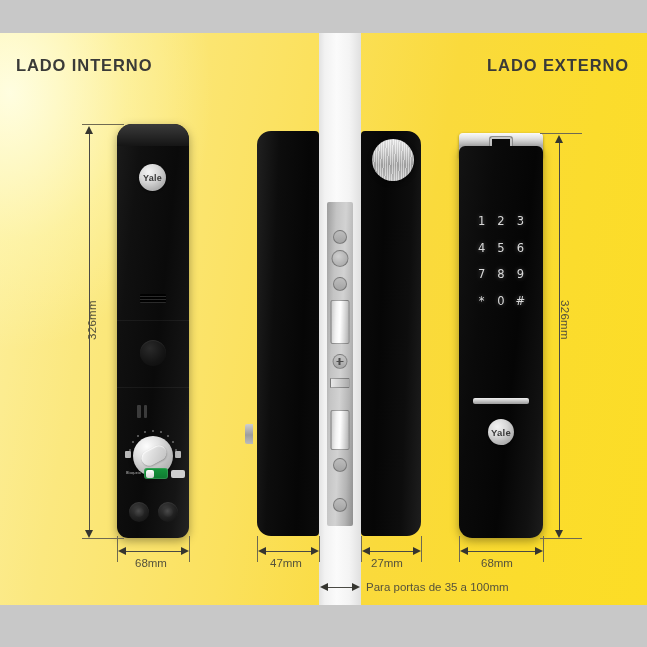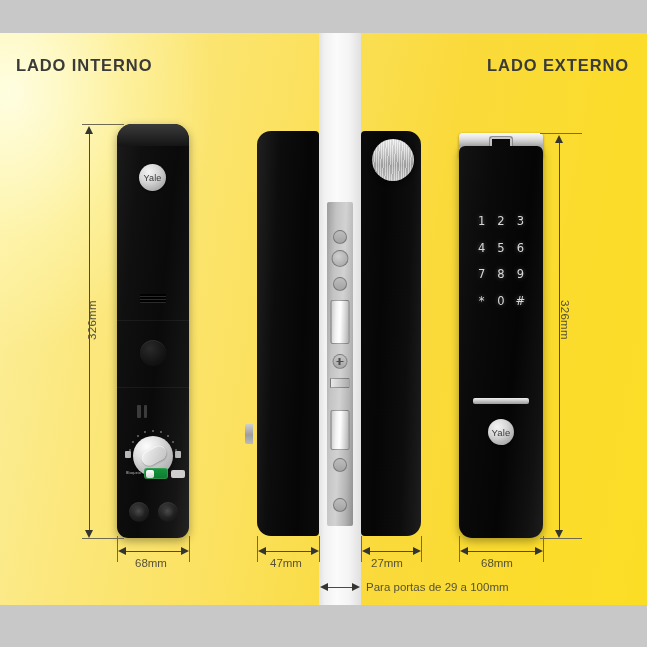--- a/index.html
+++ b/index.html
@@ -68,20 +68,21 @@
   }
   .unit-in .panel-seam{
     position:absolute;left:0;width:100%;height:1px;background:rgba(255,255,255,.055);
   }
   .badge-yale{
     position:absolute;border-radius:50%;
     background:radial-gradient(circle at 36% 30%,#f4f4f4 0%,#d8d8d8 38%,#b2b2b2 70%,#9a9a9a 100%);
     display:flex;align-items:center;justify-content:center;
     color:#3a3a3a;font-size:9px;letter-spacing:.2px;
     box-shadow:0 1px 2px rgba(0,0,0,.5);
+    font-weight:bold;
   }
   .vent{
     position:absolute;width:26px;height:9px;
     background:repeating-linear-gradient(180deg,#000 0 2px,#2e2e2e 2px 3px);
     border-radius:1px;opacity:.9;
   }
   .round-btn{
     position:absolute;width:26px;height:26px;border-radius:50%;
     background:radial-gradient(circle at 38% 32%,#2a2a2a 0%,#141414 60%,#0b0b0b 100%);
     box-shadow:inset 0 1px 1px rgba(255,255,255,.07);
@@ -339,21 +340,21 @@
     <div class="dim-line-h" style="left:364px;top:551px;width:55px;"></div>
     <div class="arrow left" style="left:362px;top:547px;"></div>
     <div class="arrow right" style="left:413px;top:547px;"></div>
     <div class="dim-text" style="left:371px;top:557px;">27mm</div>
   </div>
 
   <div>
     <div class="dim-line-h" style="left:322px;top:587px;width:36px;"></div>
     <div class="arrow left" style="left:320px;top:583px;"></div>
     <div class="arrow right" style="left:352px;top:583px;"></div>
-    <div class="dim-text" style="left:366px;top:581px;">Para portas de 29 a 100mm</div>
+    <div class="dim-text" style="left:366px;top:581px;">Para portas de 35 a 100mm</div>
   </div>
 
   <div class="chrome-cap">
     <div class="fingerprint"></div>
   </div>
   <div class="unit-out">
     <div class="keypad">
       <div class="key">1</div>
       <div class="key">2</div>
       <div class="key">3</div>

